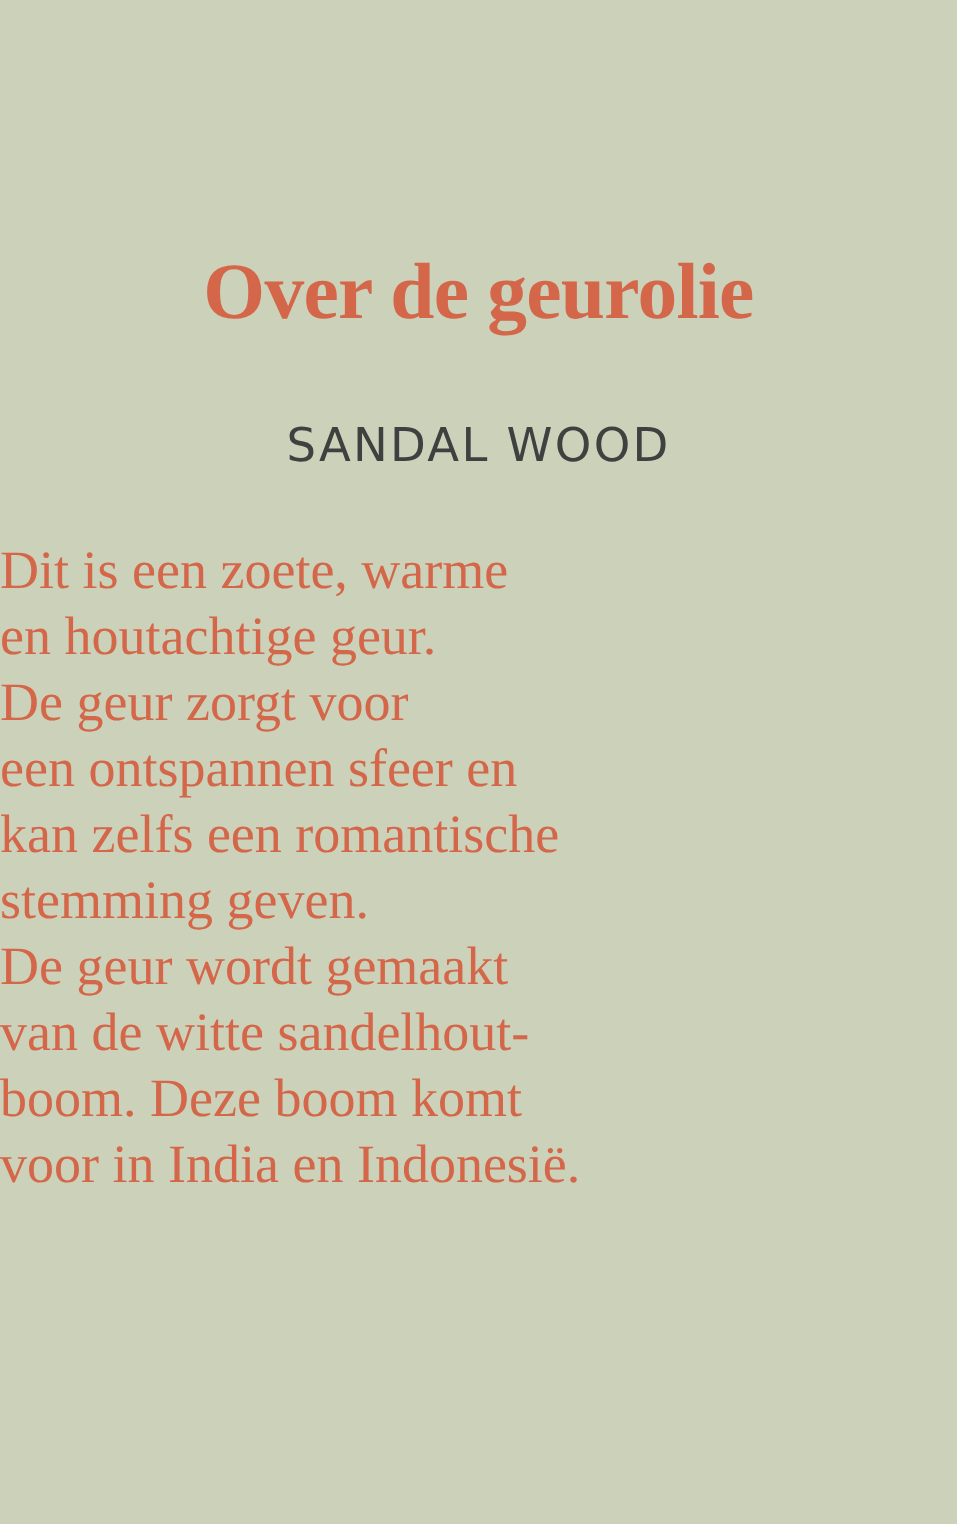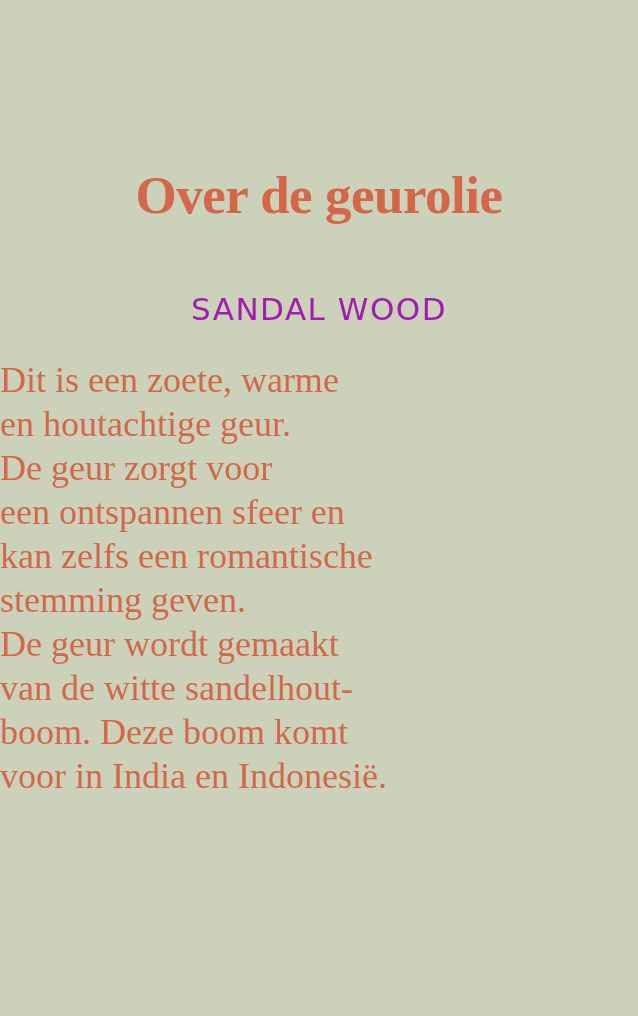--- a/index.html
+++ b/index.html
@@ -32,27 +32,27 @@
     line-height: 1.05;
     letter-spacing: -0.5px;
     color: #d4674a;
     text-align: center;
     position: absolute;
     top: 168px;
     left: 0;
     right: 0;
   }
   .subtitle {
-    margin: 16px;
+    margin: 4px;
     padding: 0;
     font-family: "DejaVu Sans", sans-serif;
     font-weight: 400;
     font-size: 31px;
     letter-spacing: 1.5px;
-    color: #a21caf;
+    color: #404040;
     text-align: center;
     position: absolute;
     top: 275px;
     left: 0;
     right: 0;
   }
   .body-text {
     margin: 0;
     padding: 0;
     position: absolute;

